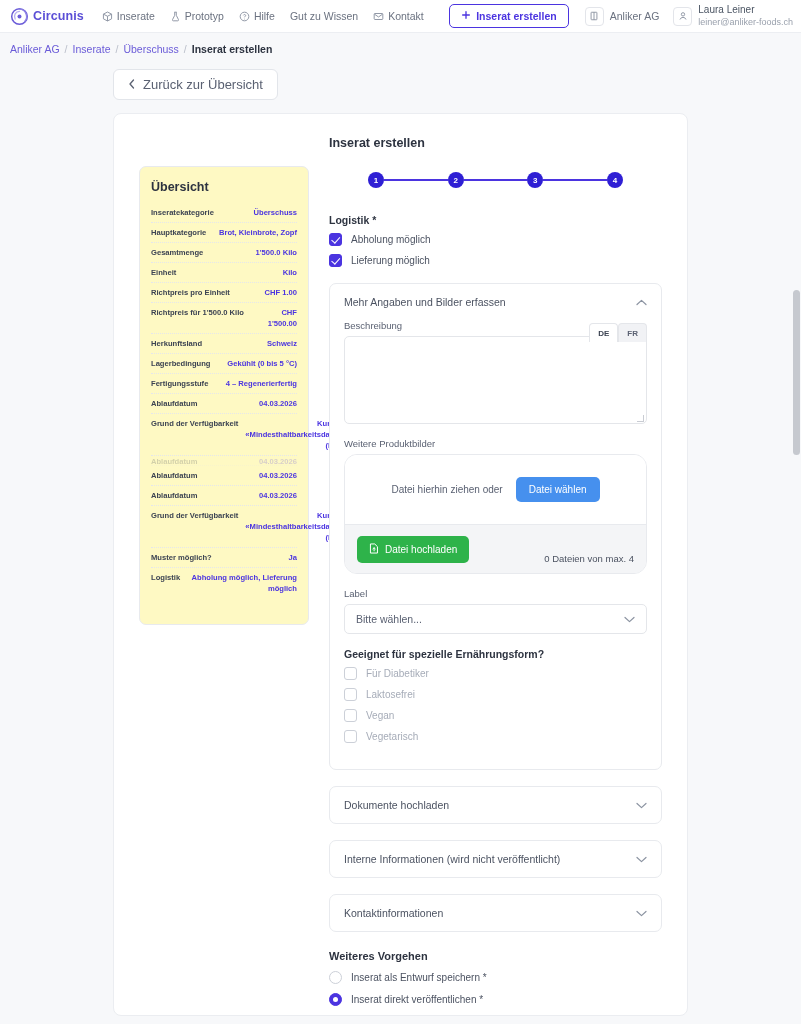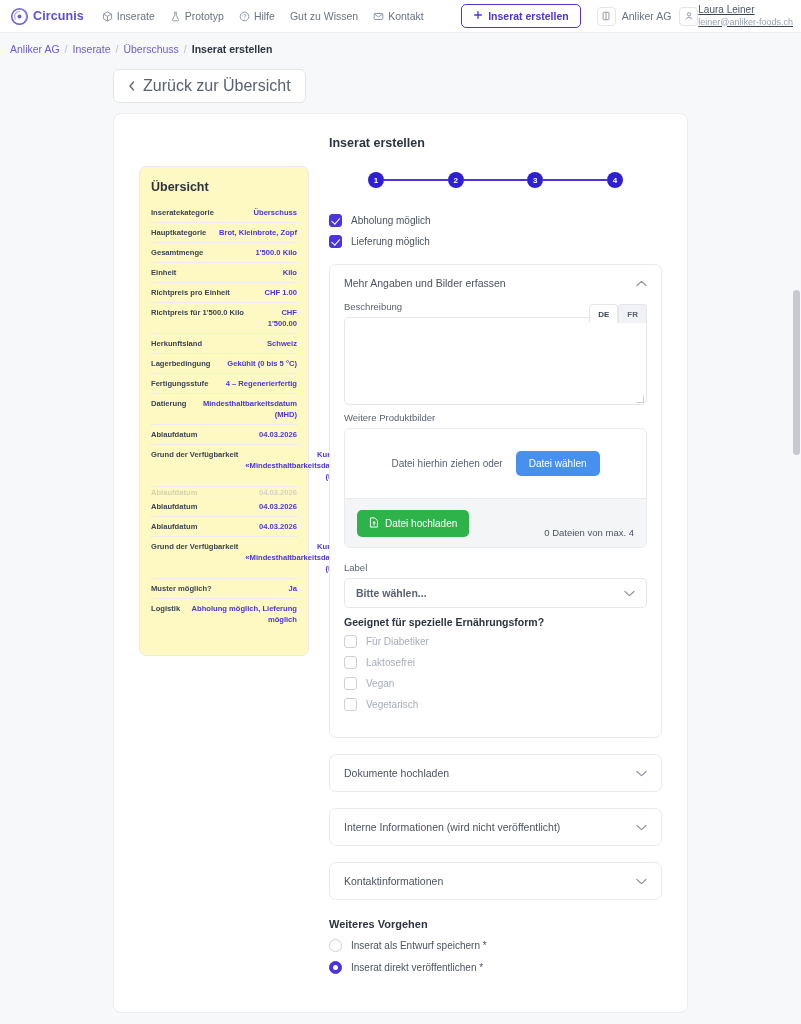--- a/index.html
+++ b/index.html
@@ -38,40 +38,40 @@
     padding: 5px 11px; cursor: pointer; white-space: nowrap;
   }
   .org-chip {
     display: flex; align-items: center; gap: 6px;
     margin-left: 16px; font-size: 10.5px; color: #6b7280; cursor: pointer;
   }
   .sq-icon {
     width: 19px; height: 19px; border: 1px solid #e3e5ea; border-radius: 4px;
     display: flex; align-items: center; justify-content: center; background: #fff;
   }
-  .user-chip { display: flex; align-items: center; margin-left: 8px; cursor: pointer; text-decoration: underline; }
+  .user-chip { display: flex; align-items: center; gap: 6px; margin-left: 14px; cursor: pointer; }
   .user-text { line-height: 1.25; }
   .user-name { font-size: 10px; color: #4b5563; }
   .user-mail { font-size: 9px; color: #9aa1ad; }
 
   
   .breadcrumb {
     display: flex; align-items: center; gap: 5px;
     font-size: 10.5px; padding: 10px 0 0 10px;
   }
   .crumb { color: #6a5bd8; cursor: pointer; }
   .crumb.current { color: #2d3340; font-weight: 700; cursor: default; }
   .crumb-sep { color: #b9bec9; }
 
   
   .back-row { padding: 14px 0 0 113px; }
   .btn-back-ov {
     display: inline-flex; align-items: center; gap: 7px;
     background: #fff; border: 1px solid #e2e5ea; border-radius: 6px;
-    font-size: 16px; color: #5a6172; padding: 7px 14px; cursor: pointer;
+    font-size: 13px; color: #5a6172; padding: 7px 14px; cursor: pointer;
   }
 
   
   .main-card {
     position: absolute; left: 113px; top: 113px; width: 575px; min-height: 900px;
     background: #fff; border: 1px solid #ebedf1; border-radius: 8px;
   }
   .card-inner { display: flex; padding: 22px 0 0 0; }
 
   
@@ -140,21 +140,21 @@
   .lang-tab.active { background: #fff; color: #3c4352; }
   .textarea {
     width: 100%; height: 88px; border: 1px solid #e4e6ea; border-radius: 5px;
     background: #fff; position: relative;
   }
   .ta-grip {
     position: absolute; right: 2px; bottom: 1px; width: 7px; height: 7px;
     border-right: 1.2px solid #c9ccd3; border-bottom: 1.2px solid #c9ccd3;
   }
 
-  .drop-card { border: 1px solid #e8eaee; border-radius: 6px; overflow: hidden; }
+  .drop-card { border: 1px solid #e8eaee; border-radius: 13px; overflow: hidden; }
   .drop-zone {
     background: #fff; padding: 22px 14px; display: flex;
     align-items: center; justify-content: center; gap: 13px;
   }
   .drop-text { font-size: 10px; color: #5a6172; }
   .btn-choose {
     background: #4690ee; color: #fff; border: none; border-radius: 5px;
     font-size: 10px; padding: 7px 13px; cursor: pointer;
   }
   .drop-foot {
@@ -164,21 +164,21 @@
   .btn-upload {
     display: inline-flex; align-items: center; gap: 6px;
     background: #2eb34a; color: #fff; border: none; border-radius: 5px;
     font-size: 10px; padding: 7px 12px; cursor: pointer;
   }
   .file-count { font-size: 9.5px; color: #4b5261; margin-top: 19px; }
 
   .select {
     width: 100%; border: 1px solid #e4e6ea; border-radius: 5px; background: #fff;
     padding: 8px 11px; font-size: 10.5px; color: #5a6172;
-    display: flex; align-items: center; justify-content: space-between; cursor: pointer; font-weight: bold;
+    display: flex; align-items: center; justify-content: space-between; cursor: pointer;
   }
 
   .section-head { font-size: 11px; font-weight: 700; color: #2d3340; margin: 18px 0 9px 0; }
   .radio-row { display: flex; align-items: center; gap: 9px; margin-bottom: 9px; }
   .radio {
     width: 13px; height: 13px; border-radius: 50%; flex: 0 0 13px;
     border: 1px solid #ccd0d8; background: #fff;
     display: flex; align-items: center; justify-content: center;
   }
   .radio.on { background: #4b34e0; border-color: #4b34e0; }
@@ -341,24 +341,20 @@
             </div>
             <div class="ov-row">
               <span class="ov-k">Lagerbedingung</span>
               <span class="ov-v">Gekühlt (0 bis 5 °C)</span>
             </div>
             <div class="ov-row">
               <span class="ov-k">Fertigungsstufe</span>
               <span class="ov-v">4 – Regenerierfertig</span>
             </div>
             <div class="ov-row">
-              <span class="ov-k">Datierung</span>
-              <span class="ov-v">Mindesthaltbarkeitsdatum (MHD)</span>
-            </div>
-            <div class="ov-row">
               <span class="ov-k">Ablaufdatum</span>
               <span class="ov-v">04.03.2026</span>
             </div>
             <div class="ov-row">
               <span class="ov-k">Grund der Verfügbarkeit</span>
               <span class="ov-v">Kurz vor «Mindesthaltbarkeitsdatum» (MHD)</span>
             </div>
             <div class="ov-row ghost">
               <span class="ov-k">Ablaufdatum</span>
               <span class="ov-v">04.03.2026</span>
@@ -393,20 +389,24 @@
       <div class="stepper">
         <div class="step">1</div>
         <div class="step-line"></div>
         <div class="step">2</div>
         <div class="step-line"></div>
         <div class="step">3</div>
         <div class="step-line"></div>
         <div class="step">4</div>
       </div>
 
+      <div class="field-label">
+        <span>Logistik</span>
+        <span class="req">*</span>
+      </div>
       <div class="chk-row">
         <span class="chk on"></span>
         <span class="chk-label">Abholung möglich</span>
       </div>
       <div class="chk-row">
         <span class="chk on"></span>
         <span class="chk-label">Lieferung möglich</span>
       </div>
 
       <div class="panel">
@@ -424,21 +424,21 @@
           <div class="ta-wrap">
             <div class="lang-tabs">
               <span class="lang-tab active">DE</span>
               <span class="lang-tab">FR</span>
             </div>
             <div class="textarea">
               <span class="ta-grip"></span>
             </div>
           </div>
 
-          <div class="sub-label" style="margin-top:7px">Weitere Produktbilder</div>
+          <div class="sub-label" style="margin-top:14px">Weitere Produktbilder</div>
           <div class="drop-card">
             <div class="drop-zone">
               <span class="drop-text">Datei hierhin ziehen oder</span>
               <span class="btn-choose">Datei wählen</span>
             </div>
             <div class="drop-foot">
               <span class="btn-upload">
                 <span>
                   <svg width="10" height="11" viewBox="0 0 11 12" fill="none" stroke="#fff" stroke-width="1.1" stroke-linecap="round" stroke-linejoin="round">
                     <path d="M2 1h4.3L9.3 4v7H2z"></path>
@@ -454,21 +454,21 @@
           <div class="sub-label" style="margin-top:14px">Label</div>
           <div class="select">
             <span>Bitte wählen...</span>
             <span>
               <svg width="11" height="7" viewBox="0 0 11 7" fill="none" stroke="#8b93a1" stroke-width="1.2" stroke-linecap="round" stroke-linejoin="round">
                   <path d="M1 1.5 5.5 5.6 10 1.5"></path>
                 </svg>
             </span>
           </div>
 
-          <div class="field-label" style="margin-top:8px">Geeignet für spezielle Ernährungsform?</div>
+          <div class="field-label" style="margin-top:14px">Geeignet für spezielle Ernährungsform?</div>
           <div id="diet-rows">
               <div class="chk-row">
                 <span class="chk"></span>
                 <span class="chk-label muted">Für Diabetiker</span>
               </div>
               <div class="chk-row">
                 <span class="chk"></span>
                 <span class="chk-label muted">Laktosefrei</span>
               </div>
               <div class="chk-row">

